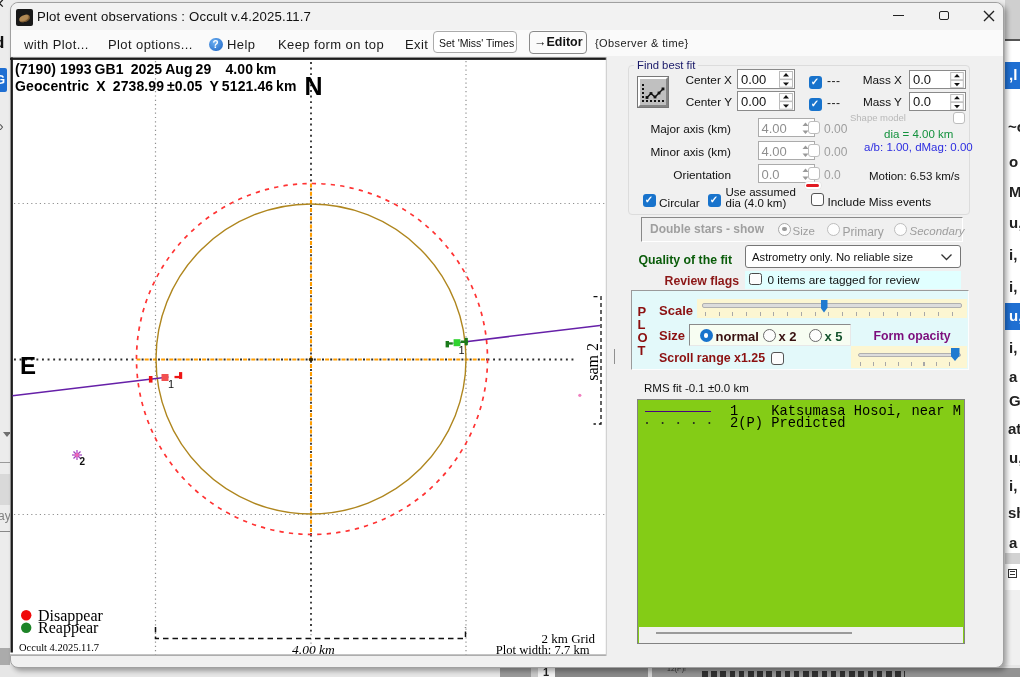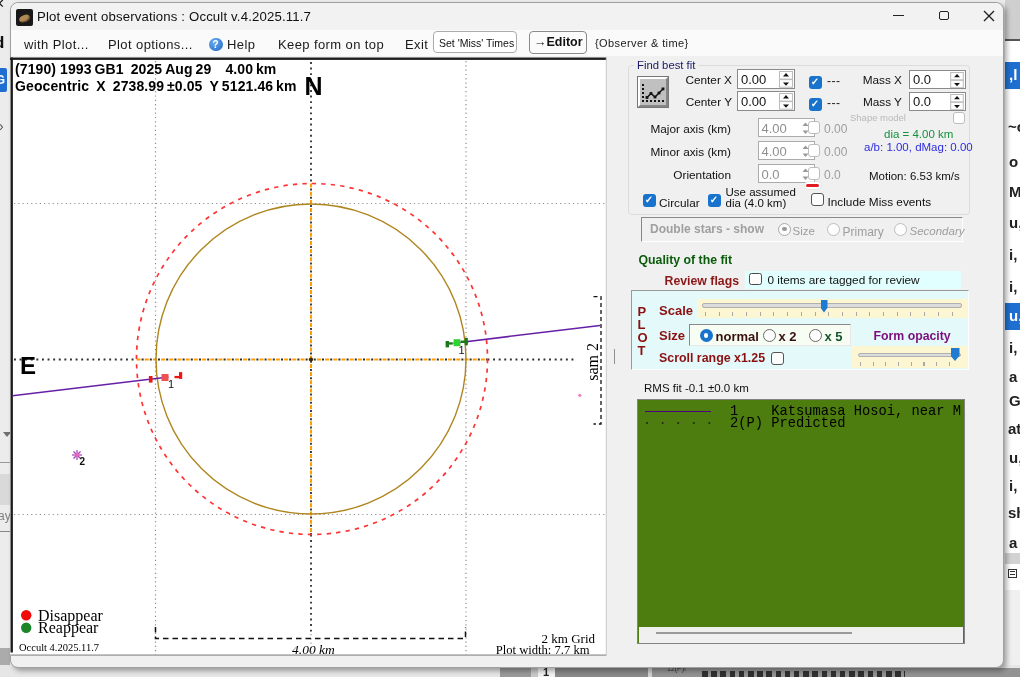--- a/index.html
+++ b/index.html
@@ -340,20 +340,26 @@
 <div class="abs" style="left:650px;top:221.5px;font-size:12px;font-weight:bold;color:#9f9f9f;">Double stars - show</div>
 <div class="radio" style="left:778px;top:222.5px;width:13px;height:13px;border:1.4px solid #a8a8a8;"></div>
 <div class="abs" style="left:782.2px;top:226.7px;width:4.6px;height:4.6px;border-radius:50%;background:#9a9a9a;"></div>
 <div class="abs gry" style="left:792.5px;top:224.5px;font-size:11.5px;">Size</div>
 <div class="radio" style="left:827px;top:222.5px;width:13px;height:13px;border:1.2px solid #bdbdbd;"></div>
 <div class="abs gry" style="left:842.5px;top:224.5px;font-size:12px;">Primary</div>
 <div class="radio" style="left:894px;top:222.5px;width:13px;height:13px;border:1.2px solid #bdbdbd;"></div>
 <div class="abs gry" style="left:909.5px;top:224.5px;font-size:11.5px;font-style:italic;">Secondary</div>
 
 <div class="abs" style="left:638.5px;top:253px;font-size:12.3px;font-weight:bold;color:#0a5c0a;">Quality of the fit</div>
+<div class="abs" style="left:745px;top:245px;width:216px;height:23px;background:#fff;border:1px solid #767676;border-radius:3px;">
+  <div class="abs" style="left:6px;top:4.5px;font-size:11.3px;color:#111;">Astrometry only. No reliable size</div>
+  <svg class="abs" style="right:8px;top:8px;" width="11" height="7" viewBox="0 0 11 7">
+    <path d="M0.5 0.5 L5.5 5.5 L10.5 0.5" stroke="#333" stroke-width="1.3" fill="none"></path>
+      </svg>
+    </div>
 <div class="abs" style="left:664.5px;top:273.5px;font-size:12.3px;font-weight:bold;color:#8c1717;">Review flags</div>
 <div class="abs" style="left:745px;top:270.8px;width:216px;height:17.8px;background:#e1ffff;">
   <div class="cb" style="left:4px;top:2px;width:12.5px;height:12.5px;background:#fdfdfd;border:1.3px solid #4a4a4a;border-radius:2.5px;"></div>
   <div class="abs" style="left:22.5px;top:2.2px;font-size:11.8px;color:#111;">0 items are tagged for review</div>
     </div>
 
 <div class="abs" style="left:630.5px;top:290px;width:338px;height:79.5px;background:#e3f9fa;border:1.5px solid;border-color:#9a9a9a #fdfdfd #fdfdfd #9a9a9a;"></div>
 <div class="abs dred" style="left:637.5px;top:304.5px;line-height:13.2px;">P<br>L<br>O<br>T</div>
 <div class="abs dred" style="left:659px;top:302.5px;">Scale</div>
 <div class="abs" style="left:696.5px;top:298.5px;width:270px;height:19.5px;background:#fcf6d2;">
@@ -373,21 +379,21 @@
 <div class="abs" style="left:873.5px;top:328.5px;font-size:12.3px;font-weight:bold;color:#7c0d7c;">Form opacity</div>
 <div class="abs" style="left:851px;top:346px;width:115.5px;height:22px;background:#fcf6d2;">
   <div class="abs" style="left:7px;top:7px;width:103px;height:4px;background:#dcdcdc;border:1px solid #b0b0b0;border-radius:2px;"></div>
   <div class="abs" style="left:9px;top:15.5px;width:101px;height:4px;background:repeating-linear-gradient(to right,#a8a8a8 0 1px,transparent 1px 12.7px);"></div>
   <div class="abs" style="left:99.5px;top:1.5px;width:9px;height:13.5px;background:#1f7ad0;clip-path:polygon(0 0,100% 0,100% 62%,50% 100%,0 62%);"></div>
 </div>
 <div class="abs dred" style="left:659px;top:351px;font-size:12.4px;">Scroll range x1.25</div>
 <div class="cb cboff" style="left:771px;top:351.5px;"></div>
 
 <div class="abs" style="left:644px;top:381.5px;font-size:11.5px;color:#111;">RMS fit -0.1 ±0.0 km</div>
-<div class="abs" style="left:636.5px;top:399px;width:328px;height:244.5px;background:#4d7c0f;border:1px solid #828282;">
+<div class="abs" style="left:636.5px;top:399px;width:328px;height:244.5px;background:#84cc16;border:1px solid #828282;">
   <div class="abs" style="left:7px;top:10.8px;width:66px;height:1.7px;background:#4b0082;"></div>
   <div class="abs" style="left:8px;top:21.8px;width:2.4px;height:2.4px;border-radius:50%;background:#222;box-shadow:15.6px 0 0 #222,31.2px 0 0 #222,46.8px 0 0 #222,62.4px 0 0 #222;"></div>
   <pre class="abs" style="left:92.5px;top:6px;font-family:'Liberation Mono',monospace;font-size:13.75px;line-height:11.8px;color:#000;">1    Katsumasa Hosoi, near M
 2(P) Predicted</pre>
   <div class="abs" style="left:1px;top:226.5px;width:324px;height:16px;background:#f0f0f0;"></div>
   <div class="abs" style="left:18px;top:231.5px;width:196px;height:2.6px;background:#9a9a9a;"></div>
 </div>
 <div class="abs" style="left:613.5px;top:349px;width:1.5px;height:15px;background:#909090;"></div>
 
 </div>

